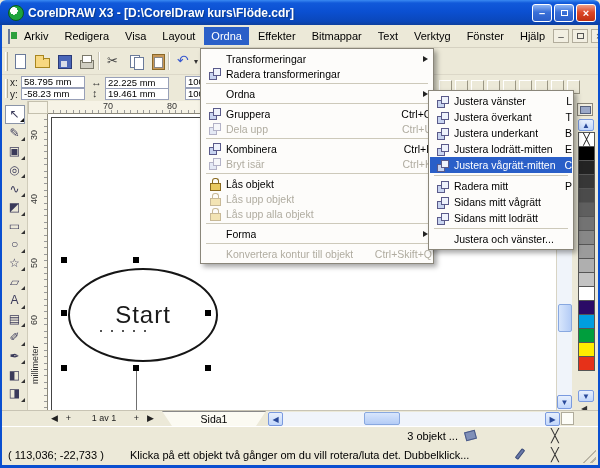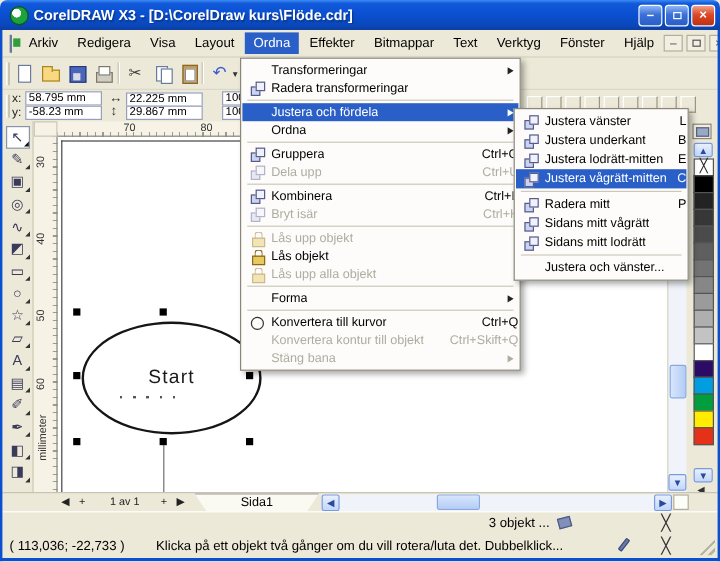--- a/index.html
+++ b/index.html
@@ -88,21 +88,21 @@
   .tglyph{font-size:12px;color:#3a3a5a;line-height:1;}
   .tool::after{content:"";position:absolute;right:0;bottom:1px;border-left:4px solid transparent;border-bottom:4px solid #333;}
   .tool.sel::after{border-bottom-color:#111;}
 
   
   .canvas{position:absolute;left:48px;top:114px;width:508px;height:296px;background:#fff;z-index:1;overflow:hidden;}
   .page-edge-t{position:absolute;left:3px;top:3px;right:0;height:1px;background:#444;}
   .page-edge-l{position:absolute;left:3px;top:3px;bottom:0;width:1px;background:#444;}
   .ellipse{position:absolute;left:20px;top:154px;width:150px;height:94px;border:2px solid #161616;border-radius:50%;
     display:flex;align-items:center;justify-content:center;background:#fff;}
-  .shape-label{font-size:16px;color:#1a1a1a;letter-spacing:1px;}
+  .shape-label{font-size:24px;color:#1a1a1a;letter-spacing:1px;}
   .ndots{position:absolute;left:52px;top:216px;width:50px;height:2px;
     background:repeating-linear-gradient(90deg,#555 0 2px,transparent 2px 11px);}
   .handle{position:absolute;width:6px;height:6px;background:#000;}
   .connector{position:absolute;left:88px;top:257px;width:1px;height:39px;background:#707070;}
 
   
   .vscroll{position:absolute;left:556px;top:114px;width:16px;height:296px;background:#f0f4fa;border-left:1px solid #d8d4c4;z-index:6;}
   .sbtn{position:absolute;width:15px;height:14px;border:1px solid #7a9adf;border-radius:2px;color:#2a4a9a;font-size:8px;
     background:linear-gradient(180deg,#e8f0fd,#c2d7fb);display:flex;align-items:center;justify-content:center;}
   .vthumb{position:absolute;left:1px;top:190px;width:14px;height:28px;border:1px solid #88a8e0;border-radius:2px;
@@ -234,21 +234,21 @@
 
   <div class="propbar">
     <span class="grip"></span>
     <span class="pb-lab" style="left:8px;top:2px">x:</span>
     <span class="pb-lab" style="left:8px;top:14px">y:</span>
     <span class="pb-field" style="left:19px;top:1px">58.795 mm</span>
     <span class="pb-field" style="left:19px;top:13px">-58.23 mm</span>
     <span class="pb-ic" style="left:89px;top:1px">↔</span>
     <span class="pb-ic" style="left:90px;top:12px">↕</span>
     <span class="pb-field" style="left:103px;top:2px">22.225 mm</span>
-    <span class="pb-field" style="left:103px;top:13px">29.867 mm</span>
+    <span class="pb-field" style="left:103px;top:13px">19.461 mm</span>
     <span class="pb-field" style="left:183px;top:1px;width:40px">100</span>
     <span class="pb-field" style="left:183px;top:13px;width:40px">100</span>
     <span id="pb-mini"><span class="pbm" style="left: 437px;"></span><span class="pbm" style="left: 453px;"></span><span class="pbm" style="left: 469px;"></span><span class="pbm" style="left: 485px;"></span><span class="pbm" style="left: 501px;"></span><span class="pbm" style="left: 517px;"></span><span class="pbm" style="left: 533px;"></span><span class="pbm" style="left: 549px;"></span><span class="pbm" style="left: 565px;"></span></span>
   </div>
 
   <div class="corner"></div>
 
   <div class="hruler">
     <span class="hnum" style="left:55px">70</span>
     <span class="hnum" style="left:119px">80</span>
@@ -367,25 +367,20 @@
       <div class="mrow">
         <span class="mic "></span>
         <span class="mlabel">Transformeringar</span>
         <span class="marrow"></span>
       </div>
       <div class="mrow">
         <span class="mic mi-sq"></span>
         <span class="mlabel">Radera transformeringar</span>
       </div>
       <div class="msep"></div>
-      <div class="mrow hl">
-        <span class="mic "></span>
-        <span class="mlabel">Justera och fördela</span>
-        <span class="marrow"></span>
-      </div>
       <div class="mrow">
         <span class="mic "></span>
         <span class="mlabel">Ordna</span>
         <span class="marrow"></span>
       </div>
       <div class="msep"></div>
       <div class="mrow">
         <span class="mic mi-sq"></span>
         <span class="mlabel">Gruppera</span>
         <span class="mshort">Ctrl+G</span>
@@ -400,60 +395,55 @@
         <span class="mic mi-sq"></span>
         <span class="mlabel">Kombinera</span>
         <span class="mshort">Ctrl+L</span>
       </div>
       <div class="mrow dis">
         <span class="mic mi-sq"></span>
         <span class="mlabel">Bryt isär</span>
         <span class="mshort">Ctrl+K</span>
       </div>
       <div class="msep"></div>
+      <div class="mrow">
+        <span class="mic mi-lock"></span>
+        <span class="mlabel">Lås objekt</span>
+      </div>
       <div class="mrow dis">
         <span class="mic mi-lock"></span>
         <span class="mlabel">Lås upp objekt</span>
       </div>
-      <div class="mrow">
-        <span class="mic mi-lock"></span>
-        <span class="mlabel">Lås objekt</span>
-      </div>
       <div class="mrow dis">
         <span class="mic mi-lock"></span>
         <span class="mlabel">Lås upp alla objekt</span>
       </div>
       <div class="msep"></div>
       <div class="mrow">
         <span class="mic "></span>
         <span class="mlabel">Forma</span>
         <span class="marrow"></span>
       </div>
       <div class="msep"></div>
-      <div class="mrow">
-        <span class="mic mi-circle"></span>
-        <span class="mlabel">Konvertera till kurvor</span>
-        <span class="mshort">Ctrl+Q</span>
-      </div>
       <div class="mrow dis">
         <span class="mic "></span>
         <span class="mlabel">Konvertera kontur till objekt</span>
         <span class="mshort">Ctrl+Skift+Q</span>
       </div>
-      <div class="mrow dis">
-        <span class="mic "></span>
-        <span class="mlabel">Stäng bana</span>
-        <span class="marrow"></span>
-      </div>
     </div>
   <div class="submenu" id="align-submenu">
       <div class="mrow">
         <span class="mic mi-sq"></span>
         <span class="mlabel">Justera vänster</span>
         <span class="mshort">L</span>
+      </div>
+      <div class="mrow">
+        <span class="mic mi-sq"></span>
+        <span class="mlabel">Justera överkant</span>
+        <span class="mshort">T</span>
       </div>
       <div class="mrow">
         <span class="mic mi-sq"></span>
         <span class="mlabel">Justera underkant</span>
         <span class="mshort">B</span>
       </div>
       <div class="mrow">
         <span class="mic mi-sq"></span>
         <span class="mlabel">Justera lodrätt-mitten</span>
         <span class="mshort">E</span>

